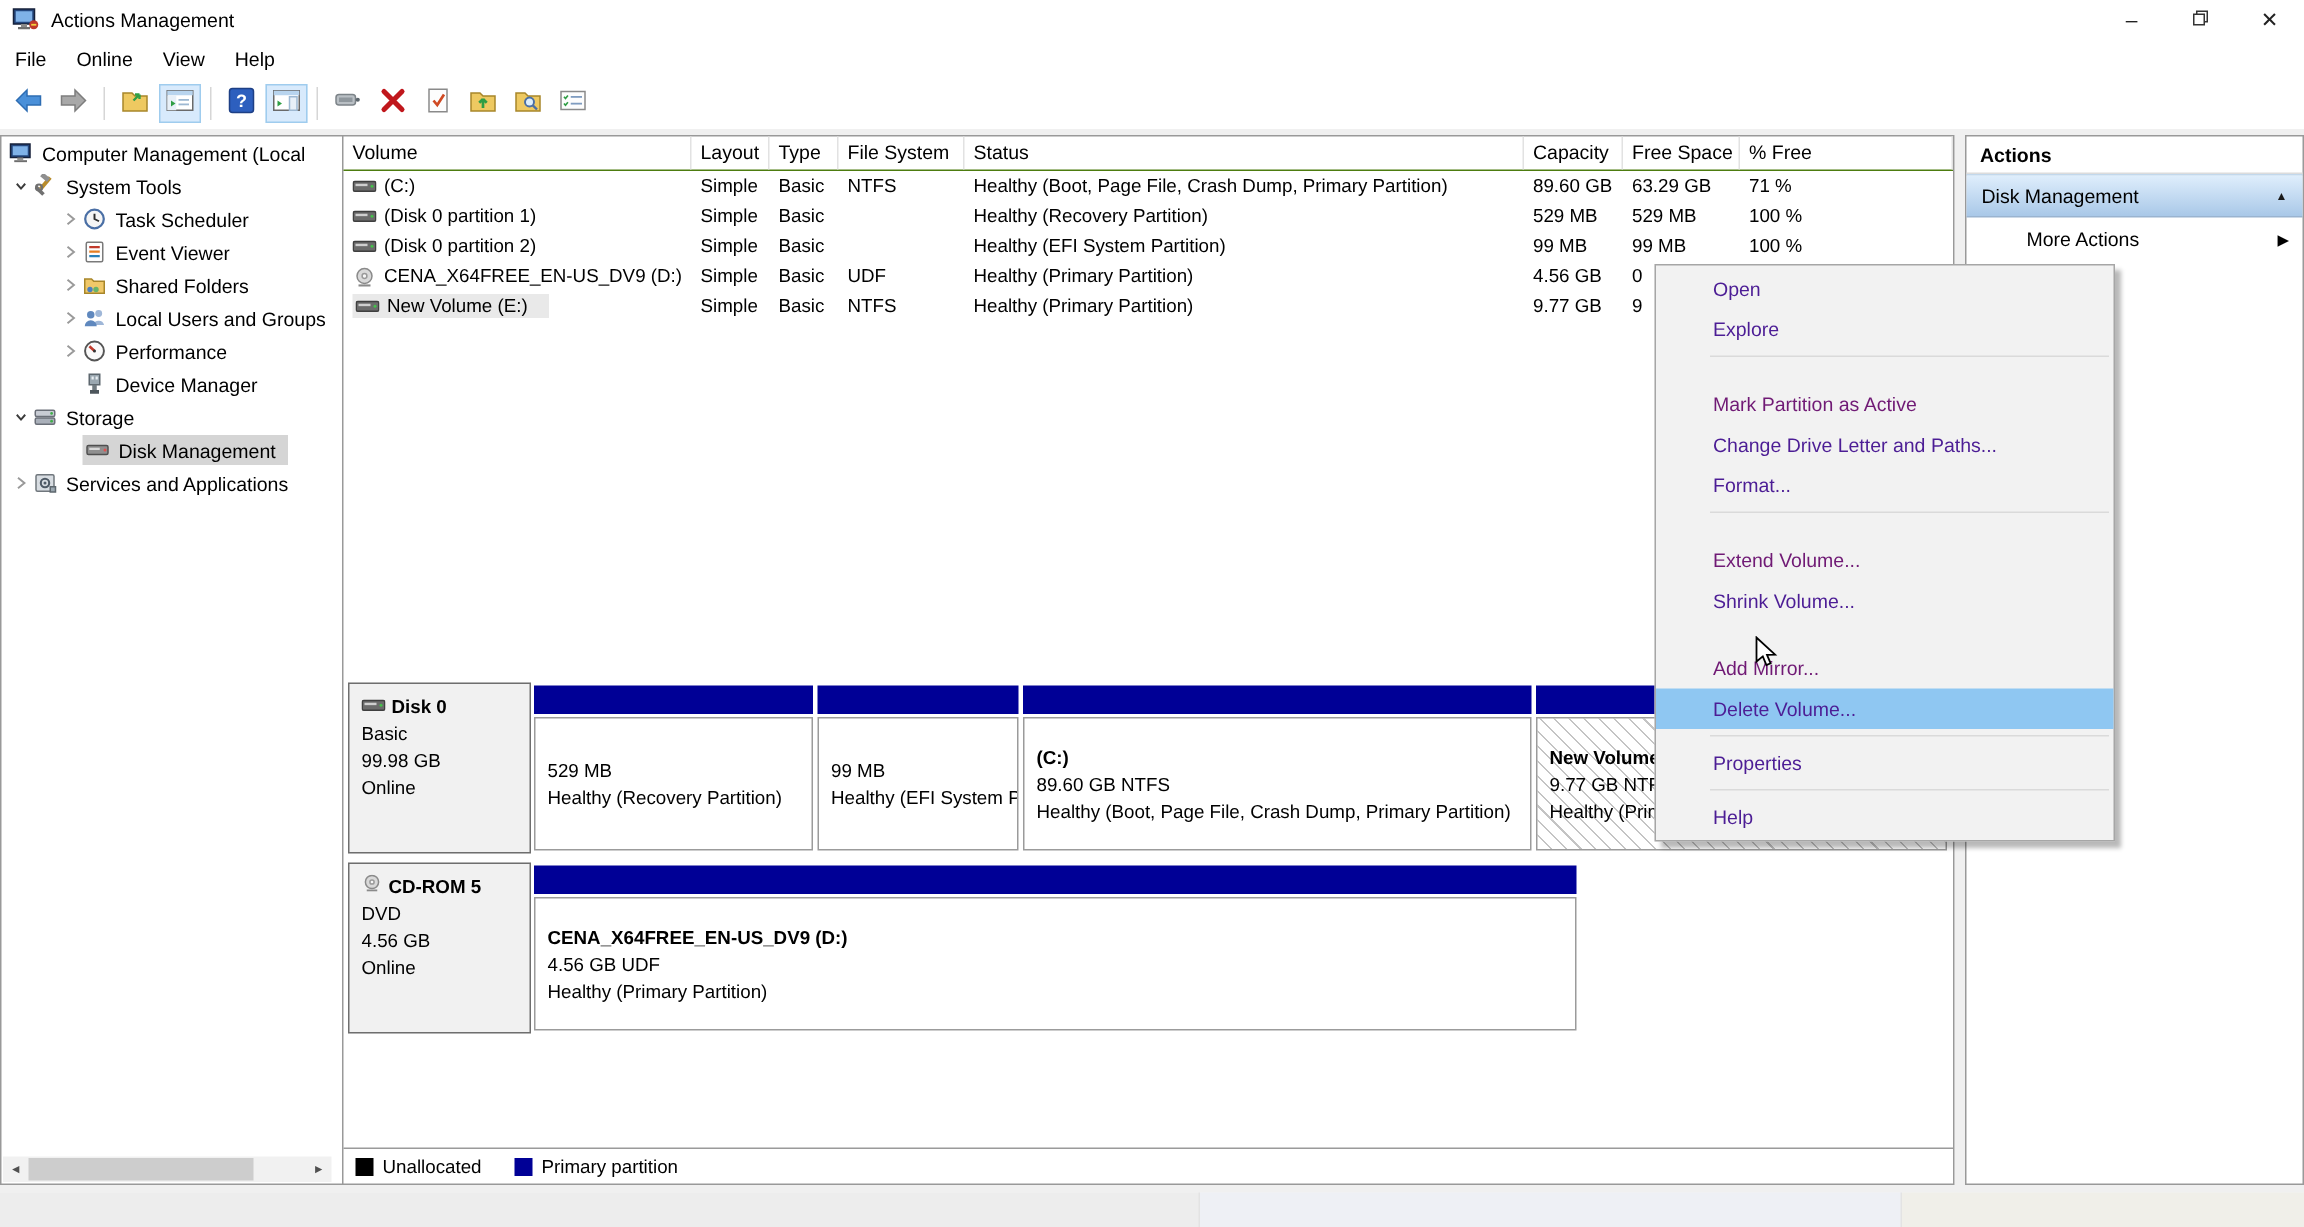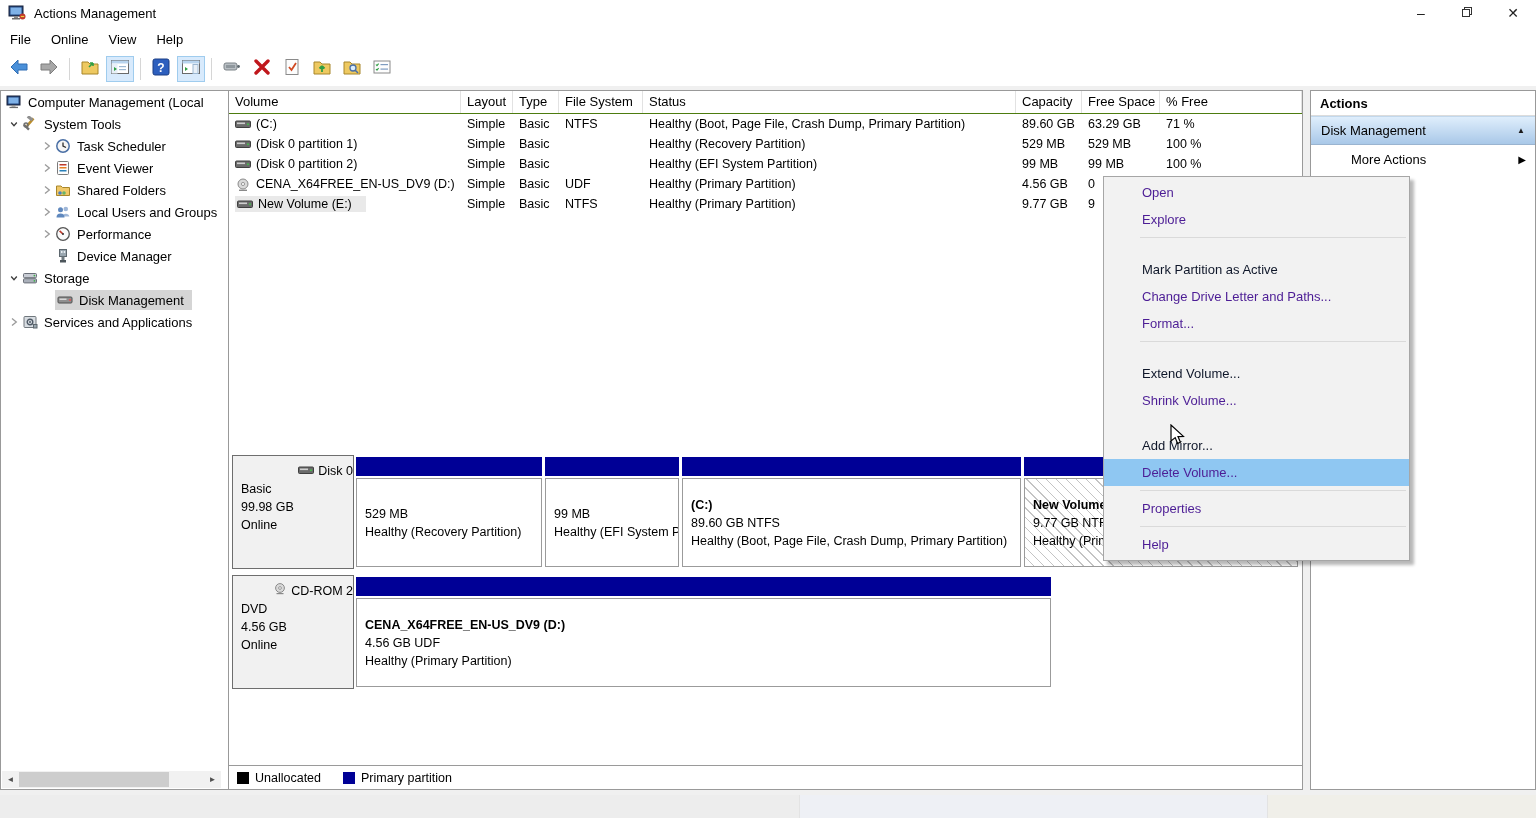--- a/index.html
+++ b/index.html
@@ -61,21 +61,21 @@
   .c-fs{width:84px; flex:none;} .c-status{width:373px; flex:none;} .c-cap{width:66px; flex:none;}
   .c-free{width:78px; flex:none;} .c-pct{flex:1;}
   .vicon { width:16px; height:12px; margin-right:5px; flex:none; }
   .vsel { display:flex; align-items:center; background:#e9e9e9; padding:1px 14px 1px 2px; }
 
   
   .diskrow { position:absolute; left:3px; width:1068px; height:114px; }
   .diskrow.r0 { top:364px; } .diskrow.r1 { top:484px; }
   .dhead { position:absolute; left:0; top:0; width:122px; height:114px; background:#f1f1f1;
     border:1px solid #6e6e6e; padding:6px 0 0 8px; font-size:12.5px; line-height:18px; }
-  .dhead .dtitle { font-weight:normal; display:flex; align-items:center; gap:4px;justify-content:flex-end; }
+  .dhead .dtitle { font-weight:bold; display:flex; align-items:center; gap:4px; }
   .parts { position:absolute; left:122px; top:0; right:0; height:114px; }
   .pcell { position:absolute; top:0; height:114px; }
   .pband { position:absolute; left:0; right:0; top:2px; height:19px; background:#000096; }
   .pbox { position:absolute; left:0; right:0; top:23px; bottom:2px; border:1px solid #9b9b9b;
     background:#fff; padding-left:8px; font-size:12.5px; line-height:18px;
     display:flex; flex-direction:column; justify-content:center; overflow:hidden; white-space:nowrap; }
   .pbox.hatch { background-image:repeating-linear-gradient(45deg, transparent 0 6px, #c4c4c4 6px 7px); }
   .pbox .b { font-weight:bold; }
   .pline:empty { display:none; }
   .legend { position:absolute; left:0; right:0; bottom:0; height:24px; border-top:1px solid #9a9a9a;
@@ -92,21 +92,21 @@
     display:flex; align-items:center; padding:0 10px; }
   .ap-group .tri { margin-left:auto; font-size:8px; color:#1a1a1a; }
   .ap-more { height:29px; display:flex; align-items:center; padding-left:40px; }
   .ap-more .tri { margin-left:auto; margin-right:9px; font-size:10px; color:#000; }
 
   
   .cmenu { position:absolute; left:1103px; top:176px; width:307px; background:#f2f2f2;
     border:1px solid #a6a6a6; padding:2px 0; box-shadow:4px 4px 3px rgba(0,0,0,0.28); z-index:50; }
   .cm-item { height:27px; line-height:27px; padding-left:38px; font-size:13px; color:#4c1d95;
     white-space:nowrap; overflow:hidden; }
-  .cm-item.disabled { color:#0f172a;margin-top:18px; }
+  .cm-item.disabled { color:#701a75;margin-top:18px; }
   .cm-item.highlight { background:#8fc7f2; }
   .cm-sep { height:1px; background:#dadada; margin:4px 3px 4px 36px; }
 
   .cursor { position:absolute; left:1168px; top:424px; z-index:60; }
 
   
   .bottomstrip { position:absolute; top:795px; left:0; width:1536px; height:23px; background:#ededed; display:flex; }
   .bseg1 { width:800px; background:#ededed; border-right:1px solid #e3e3e3; }
   .bseg2 { width:468px; background:#eef0f5; border-right:1px solid #e3e3e3; }
   .bseg3 { flex:1; background:#f0efe9; }
@@ -561,21 +561,21 @@
       </div>
 
       <div class="diskrow r1">
         <div class="dhead">
           <div class="dtitle">
               <span><svg width="14" height="12" viewBox="0 0 14 12">
                   <circle cx="7" cy="5" r="4.4" fill="#d9d9d9" stroke="#8a8a8a"></circle>
                   <circle cx="7" cy="5" r="1.4" fill="#f7f7f7" stroke="#9a9a9a"></circle>
                   <rect x="3.5" y="10" width="7" height="1.2" fill="#8a8a8a"></rect>
                 </svg></span>
-              <span>CD-ROM 2</span>
+              <span>CD-ROM 5</span>
             </div>
           <div>DVD</div>
           <div>4.56 GB</div>
           <div>Online</div>
         </div>
         <div class="parts">
           <div class="pcell" style="left:2px; width:695px;">
             <div class="pband"></div>
             <div class="pbox">
               <div class="pline b">CENA_X64FREE_EN-US_DV9 (D:)</div>

